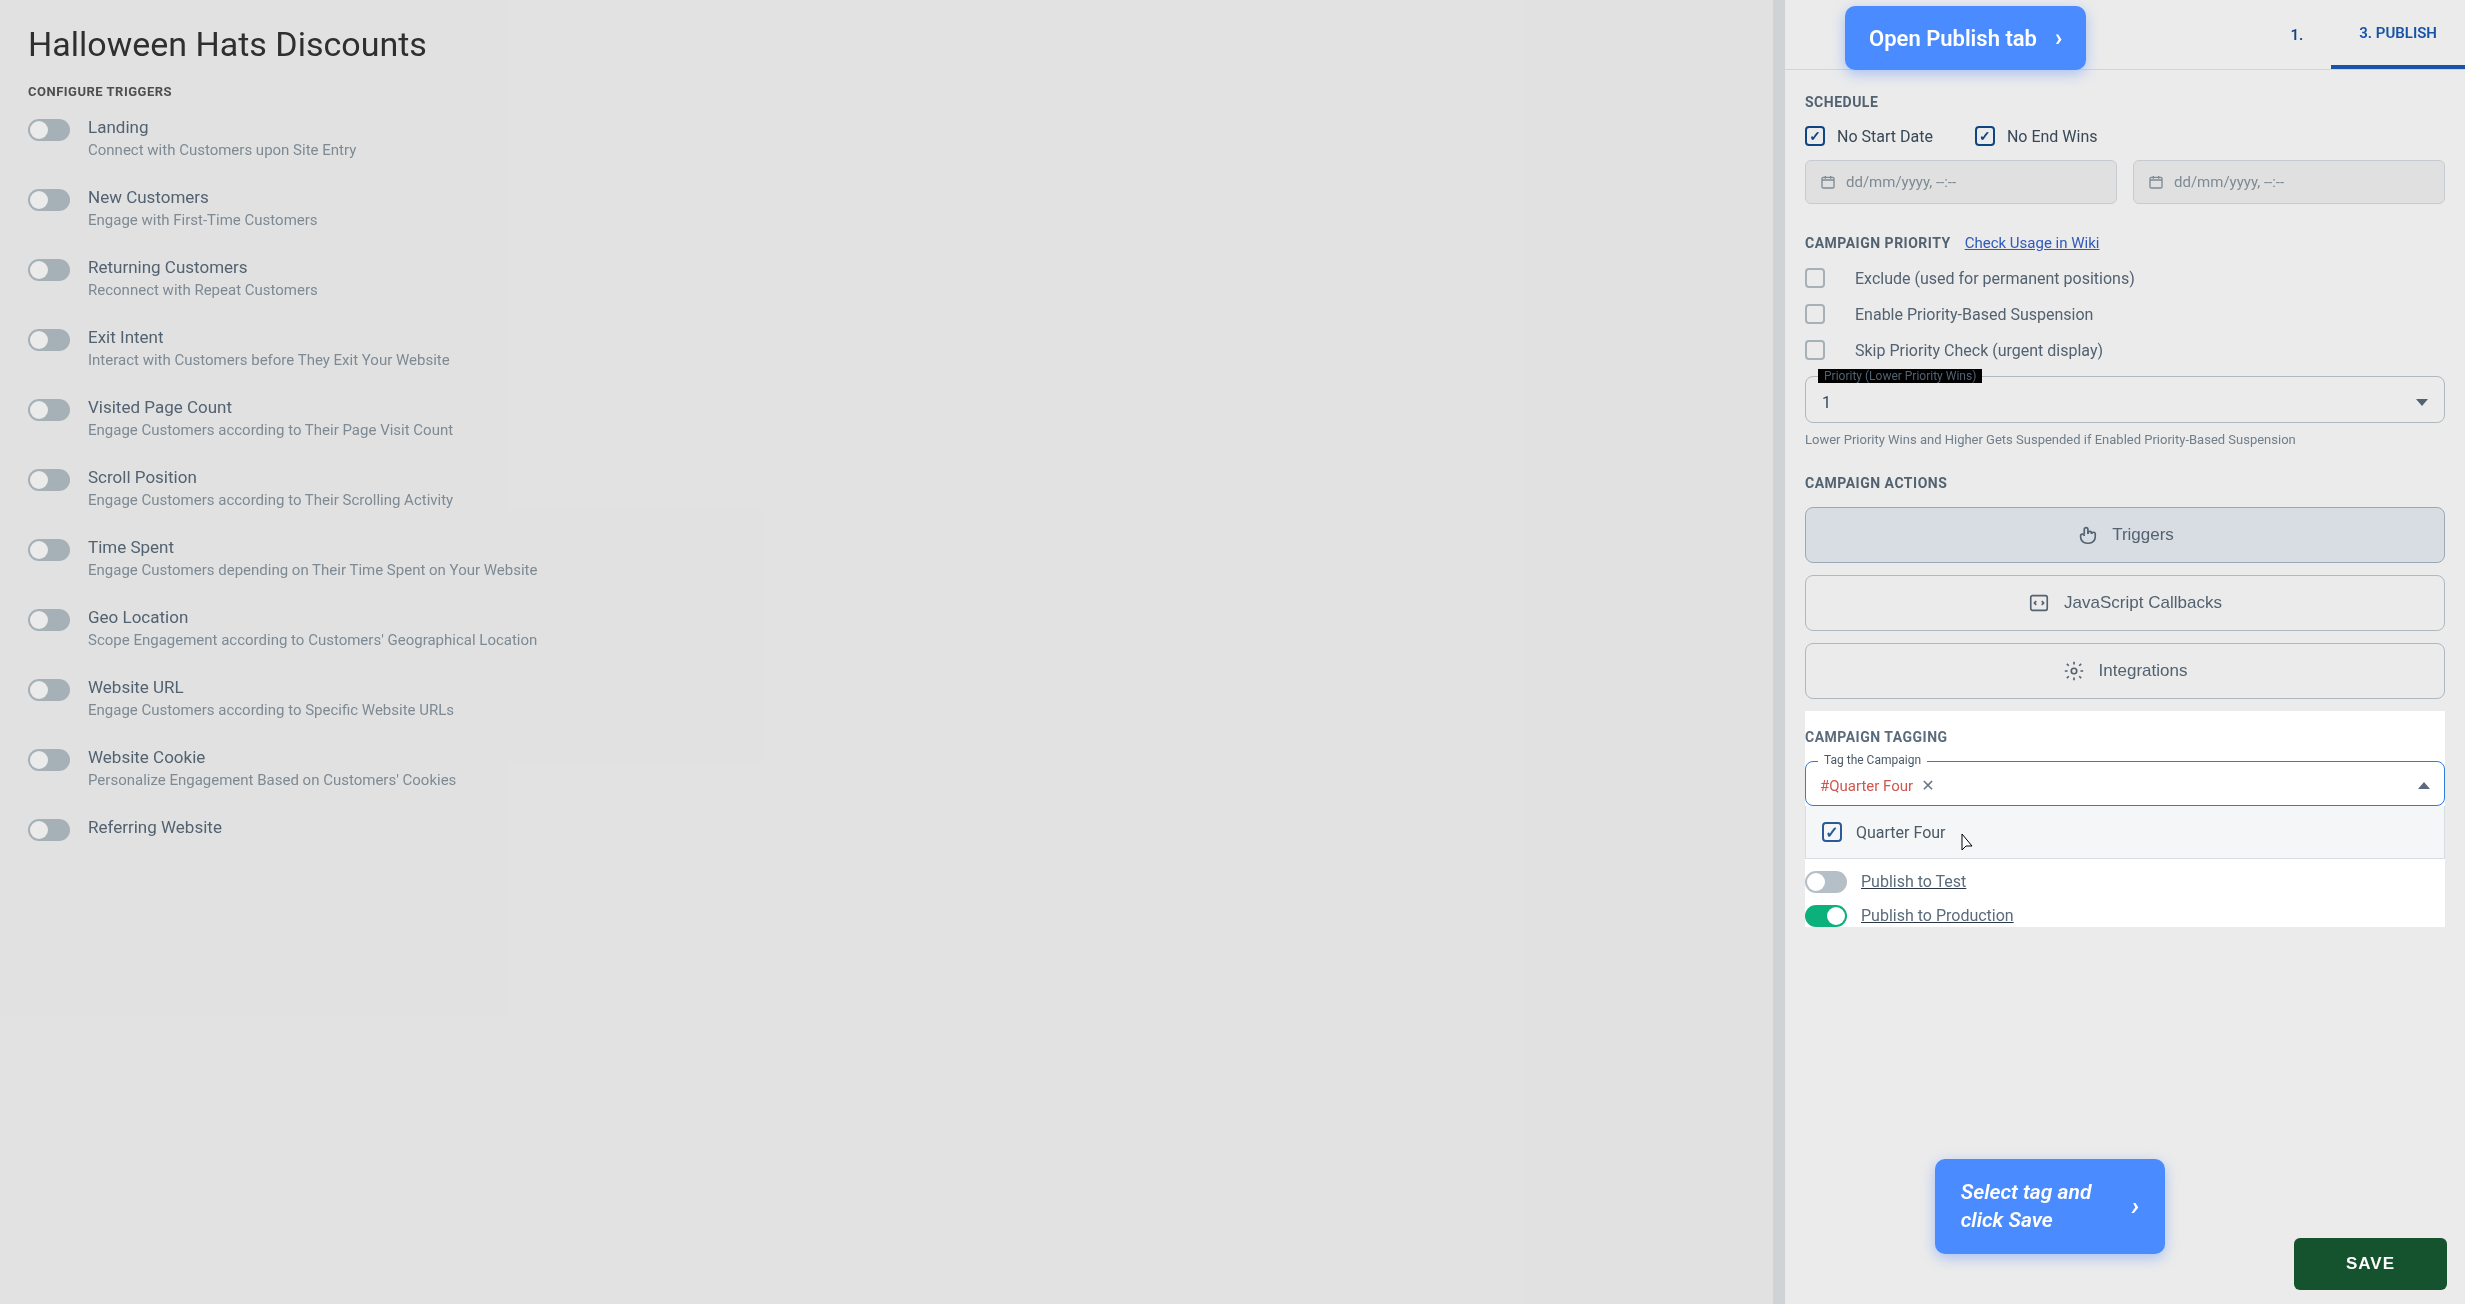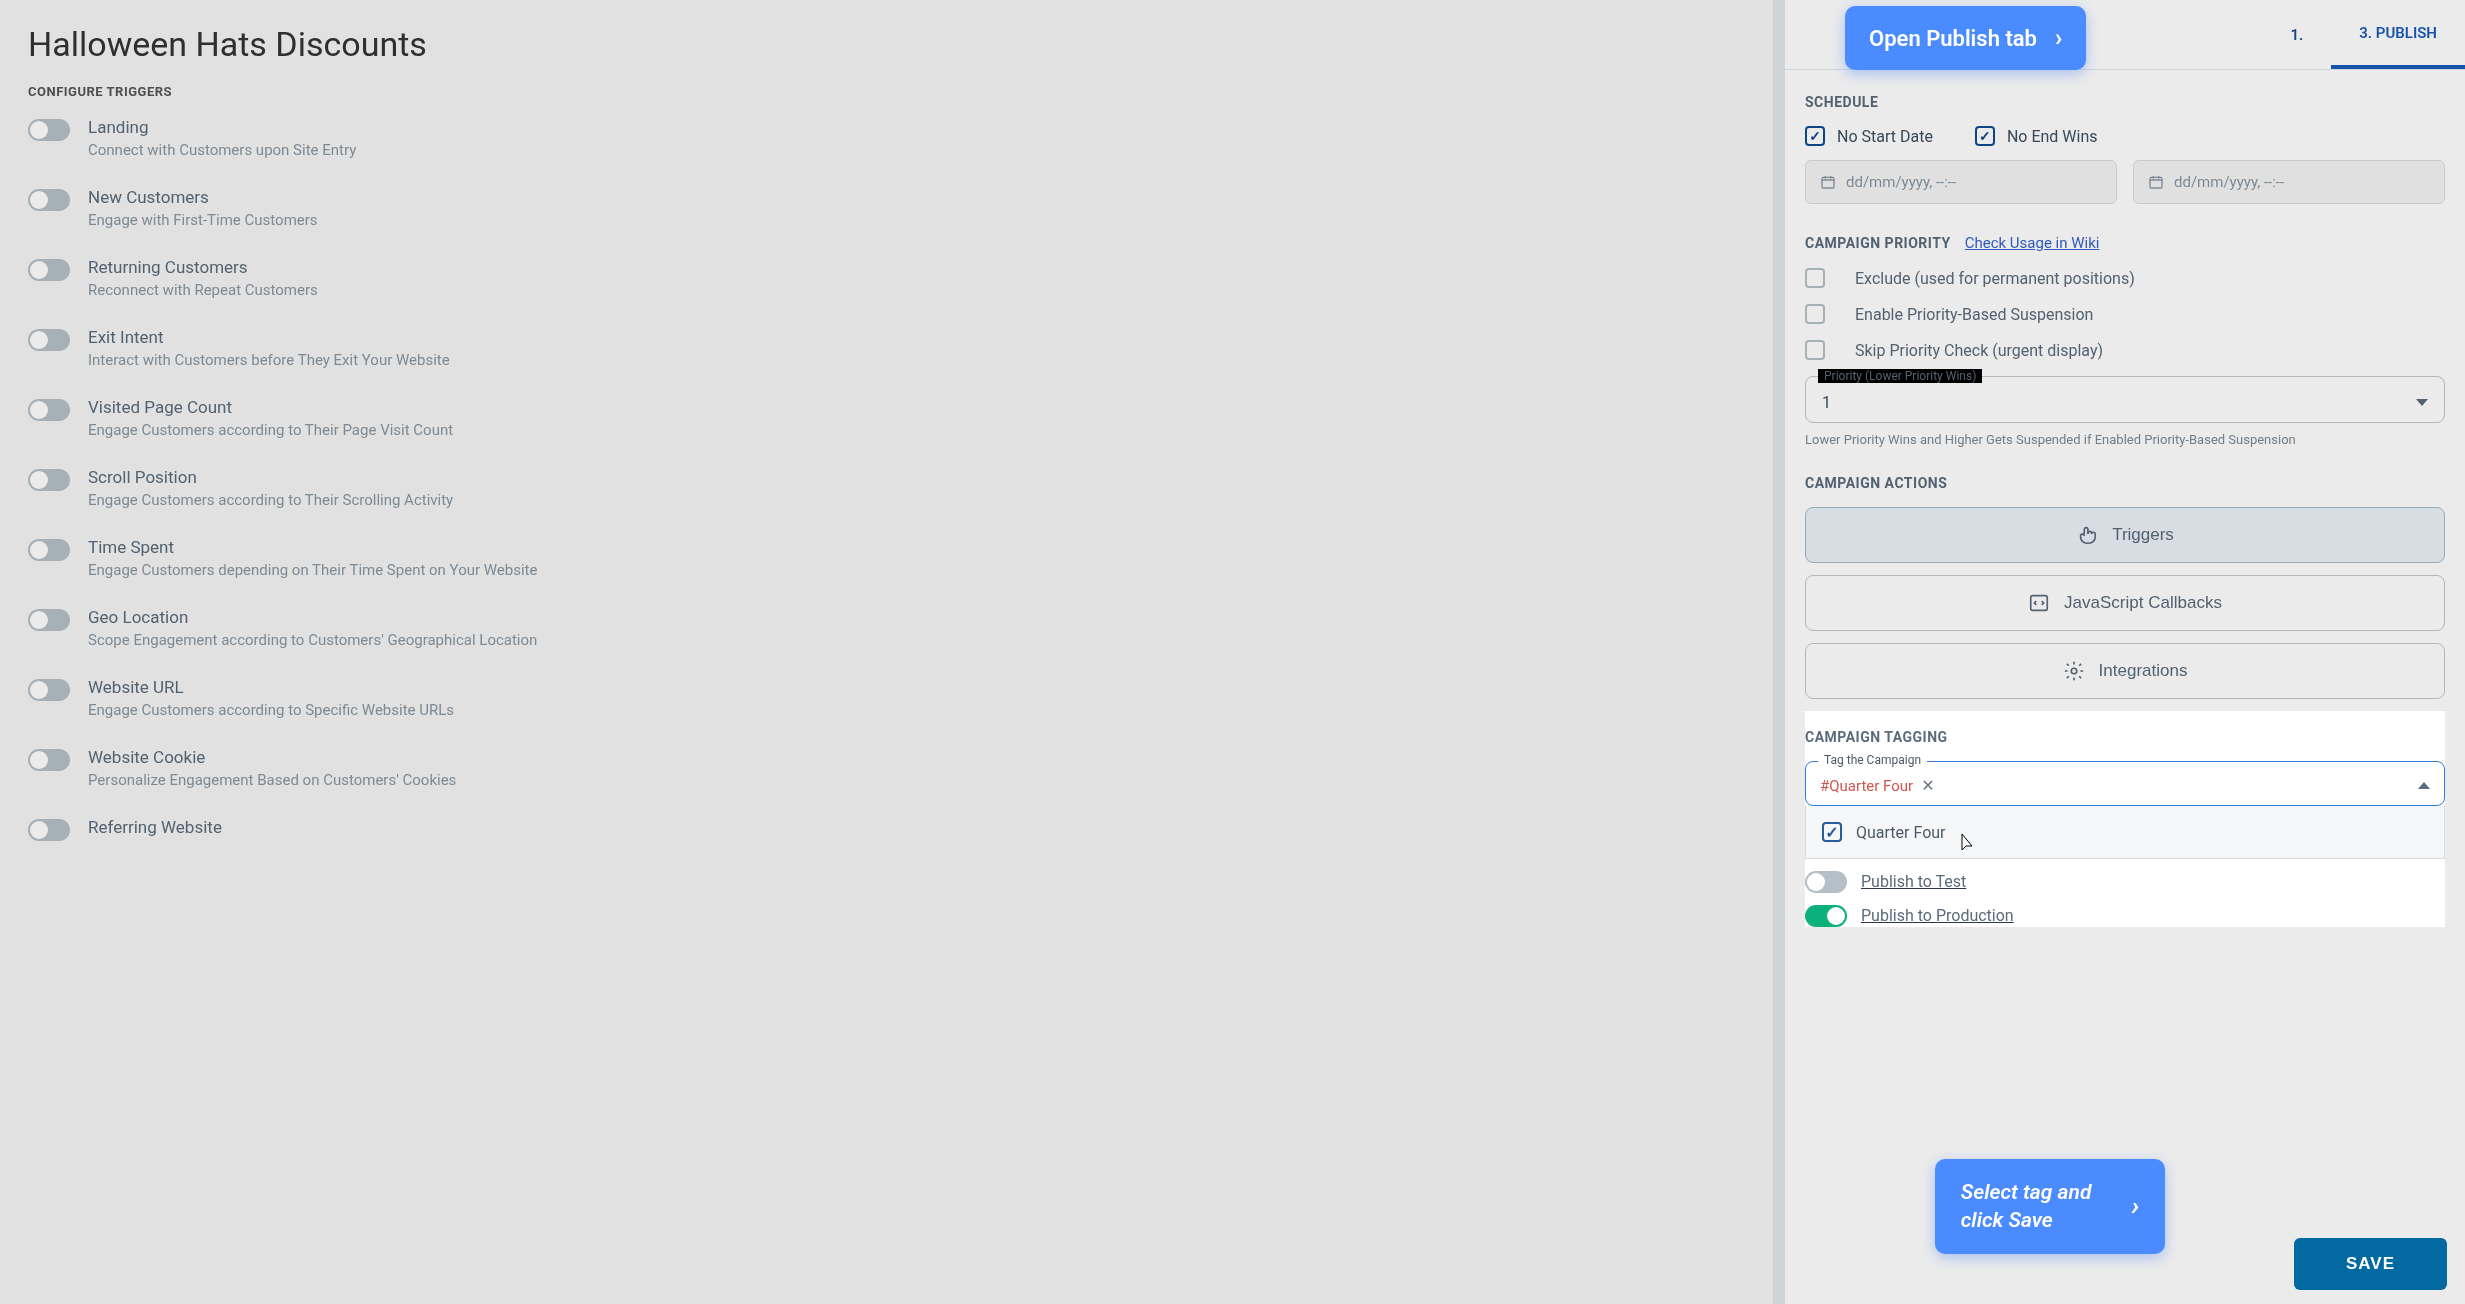--- a/index.html
+++ b/index.html
@@ -77,21 +77,21 @@
 .dd-cb.checked::after { content:"✓"; color:#2a5a9a; font-weight:700; }
 .dd-label { font-size:16px; color:#4a5a68; }
 
 .cursor-sprite { position:absolute; width:20px; height:24px; z-index:30; }
 
 .publish-toggles { display:flex; flex-direction:column; gap:10px; margin-top:10px; }
 .pub-row { display:flex; align-items:center; gap:14px;text-decoration:underline; }
 .pub-label { font-size:16px; color:#5a6b7b; }
 
 .save-bar { position:absolute; right:18px; bottom:14px; z-index:18; }
-.save-btn { background:#0369a1; color:#fff; font-size:17px; font-weight:600; letter-spacing:1px; padding:16px 52px; border:none; border-radius:6px; cursor:pointer; }
+.save-btn { background:#14532d; color:#fff; font-size:17px; font-weight:600; letter-spacing:1px; padding:16px 52px; border:none; border-radius:6px; cursor:pointer; }
 
 .scroll-indicator { width:12px; background:#e2e5e8; }
 
 .tooltip-save { position:absolute; right:300px; bottom:50px; background:#4A8BFF; color:#fff; border-radius:10px; padding:20px 26px; font-size:21px; font-weight:600; line-height:1.3; box-shadow:0 4px 14px rgba(70,130,255,0.4); z-index:25; display:flex; align-items:center; gap:40px;font-style:italic; }
 .tooltip-save .chev { font-size:26px; font-weight:700; }
 </style>
 </head>
 <body>
 
 <div class="app">

